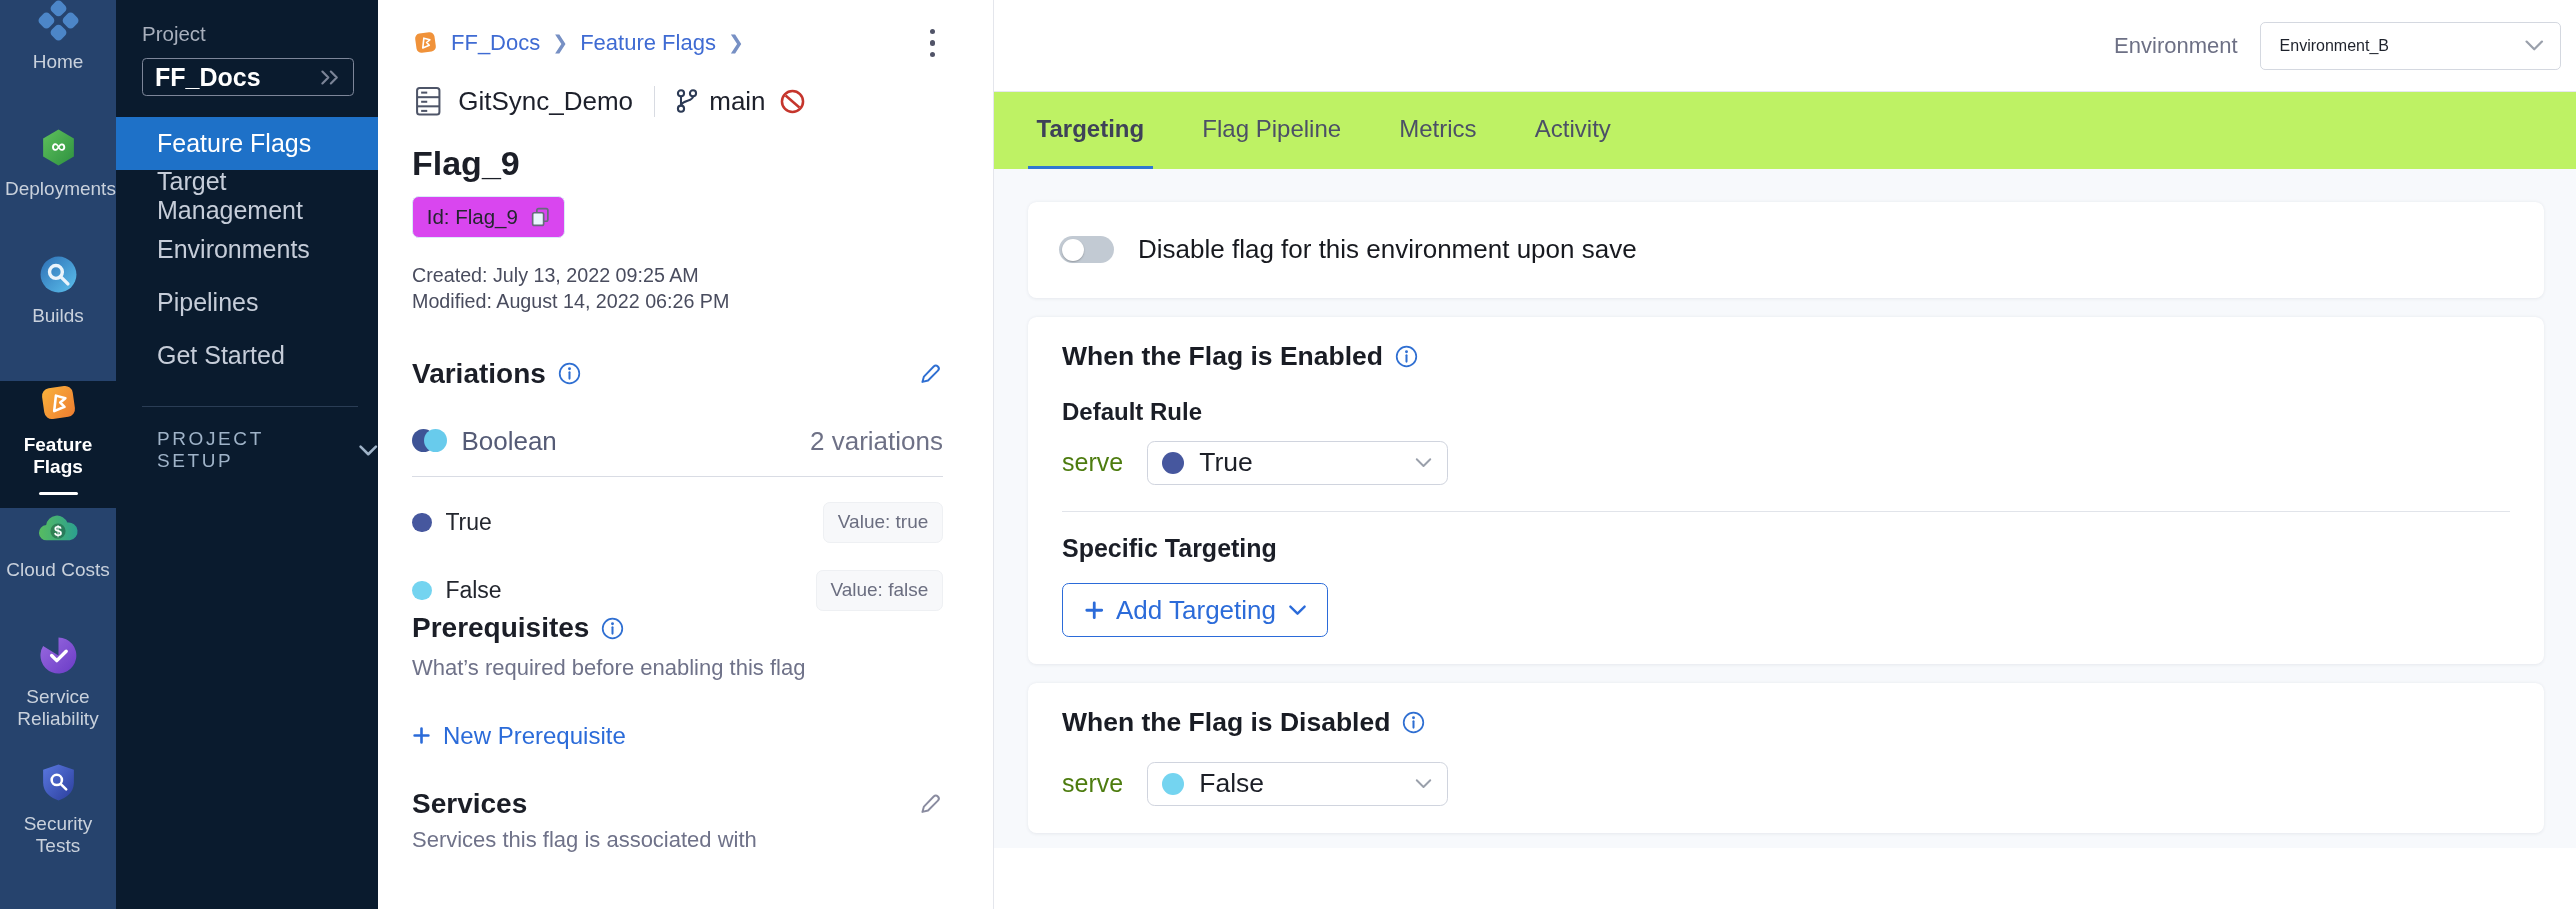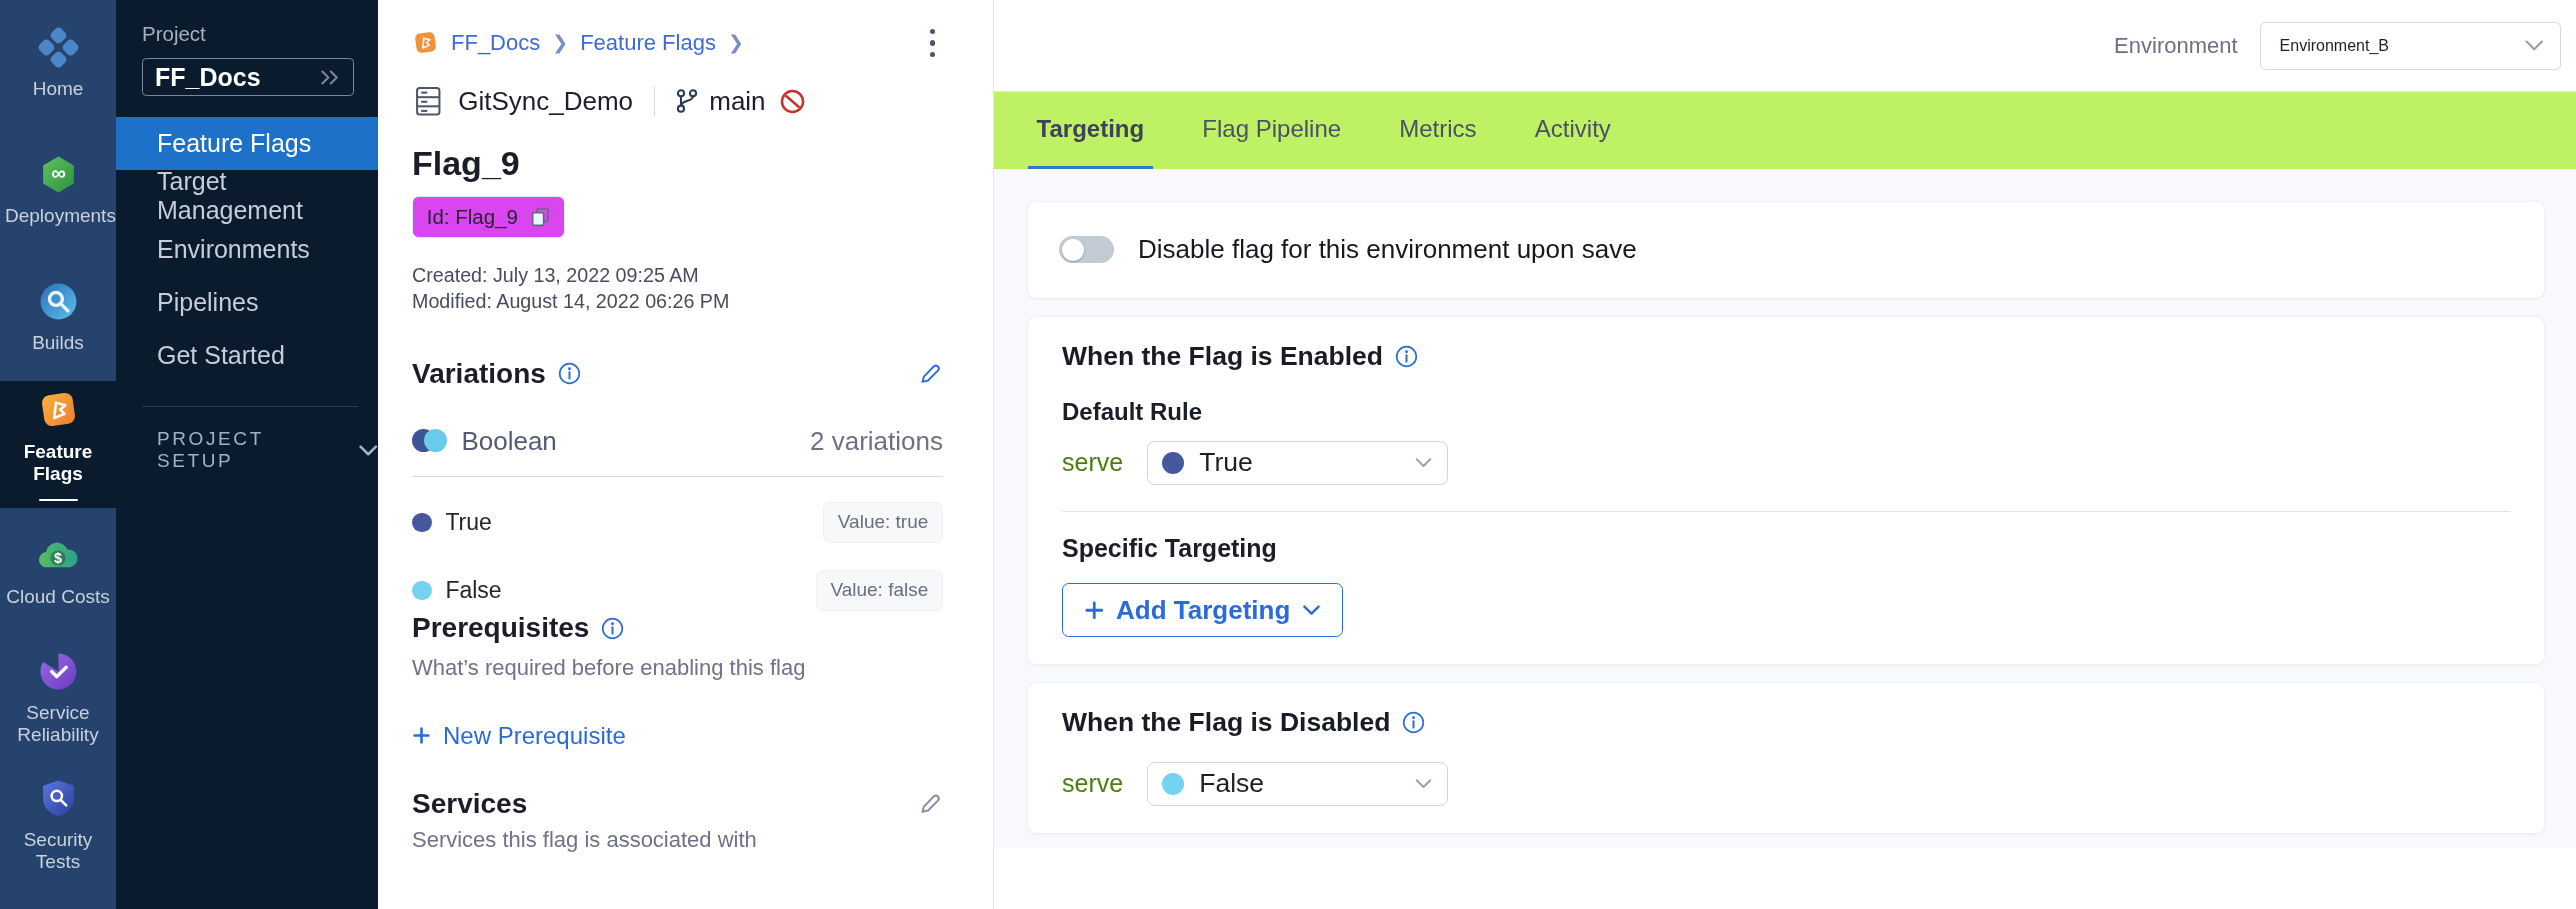--- a/index.html
+++ b/index.html
@@ -1,21 +1,21 @@
 <!DOCTYPE html>
 <html style="font-size:13.7px"><head>
 <meta charset="utf-8">
 <style>
   * { margin:0; padding:0; box-sizing:border-box; }
   html,body { width:2576px; height:910px; overflow:hidden; }
   body { font-family:"Liberation Sans", sans-serif; display:flex; background:#fff; color:#1b1e27; }
 
   
   .nav-rail { width:116px; height:910px; background:#26436d; display:flex; flex-direction:column; flex-shrink:0; }
-  .nav-item { height:127px; display:flex; flex-direction:column; align-items:center; justify-content:center; gap:10.3px; cursor:pointer; }
+  .nav-item { height:127px; display:flex; flex-direction:column; align-items:center; justify-content:flex-start; gap:10.3px; cursor:pointer; }
   .nav-item .nav-label { font-size:19px; color:#c9d1dc; text-align:center; line-height:22px; width:106px; }
   .nav-item.active { background:#0a1b2e; }
   .nav-item.active .nav-label { color:#ffffff; font-weight:bold; }
   .nav-underline { width:39px; height:2.6px; background:#ffffff; border-radius:1.7px; margin-top:3.4px; }
 
   
   .project-rail { width:262px; height:910px; background:#0a1b2e; flex-shrink:0; padding-top:22px; }
   .project-label { font-size:20.5px; color:#a9b0bd; margin-left:26px; }
   .project-select { margin:12px 24px 0 26px; height:38px; border:1.3px solid #7d8699; border-radius:4.3px; display:flex; align-items:center; justify-content:space-between; padding:0 12px 0 12px; cursor:pointer; }
   .project-select .proj-name { color:#fff; font-size:25px; font-weight:bold; }
@@ -81,21 +81,21 @@
   .card-h { display:flex; align-items:center; gap:12px; }
   .card-h .h-text { font-size:26.5px; font-weight:bold; color:#191c24; }
   .sub-h { margin-top:26px; font-size:24px; font-weight:bold; color:#1b1e27; }
   .serve-row { margin-top:15.4px; display:flex; align-items:center; }
   .serve-label { font-size:25px; color:#4d7c0f; }
   .serve-select { margin-left:24px; width:301px; height:44px; background:#fff; border:1.3px solid #d0d4de; border-radius:7.7px; display:flex; align-items:center; padding:0 13.7px 0 13.7px; cursor:pointer; }
   .serve-select .s-dot { width:22px; height:22px; border-radius:50%; }
   .serve-select .s-val { font-size:26.5px; color:#1c1f27; margin-left:15.4px; flex:1; }
   .card-hr { height:0.9px; background:#e1e4ea; margin-top:26px; }
   .spec-title { margin-top:22px; font-size:25px; font-weight:bold; color:#1b1e27; }
-  .add-targeting { margin-top:20.5px; display:inline-flex; align-items:center; gap:12px; border:1.7px solid #2b6bd9; border-radius:6.8px; padding:10.3px 20.5px; color:#2b6bd9; font-size:26px; font-weight:bold; background:#fff; cursor:pointer; }
+  .add-targeting { margin-top:20.5px; display:inline-flex; align-items:center; gap:12px; border:1.7px solid #2b6bd9; border-radius:6.8px; padding:10.3px 20.5px; color:#2b6bd9; font-size:26px; font-weight:normal; background:#fff; cursor:pointer; }
   .icon { display:inline-flex; align-items:center; justify-content:center; }
 </style>
 </head>
 <body>
 
 <nav class="nav-rail">
   <div class="nav-item">
     <span class="icon">
       <svg width="41" height="41" viewBox="0 0 48 48">
           <g transform="rotate(45 24 24)" fill="#4c86c8">

